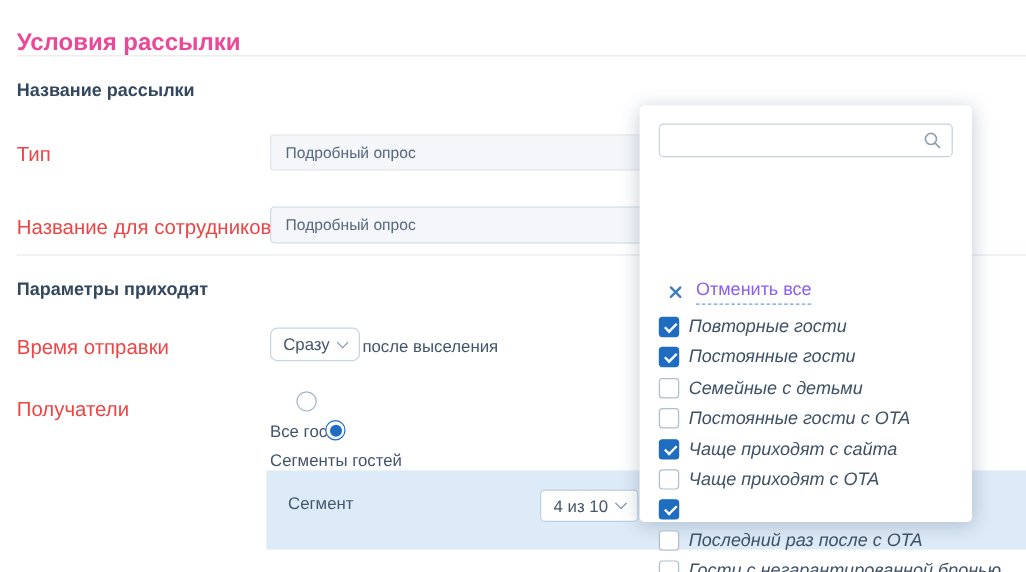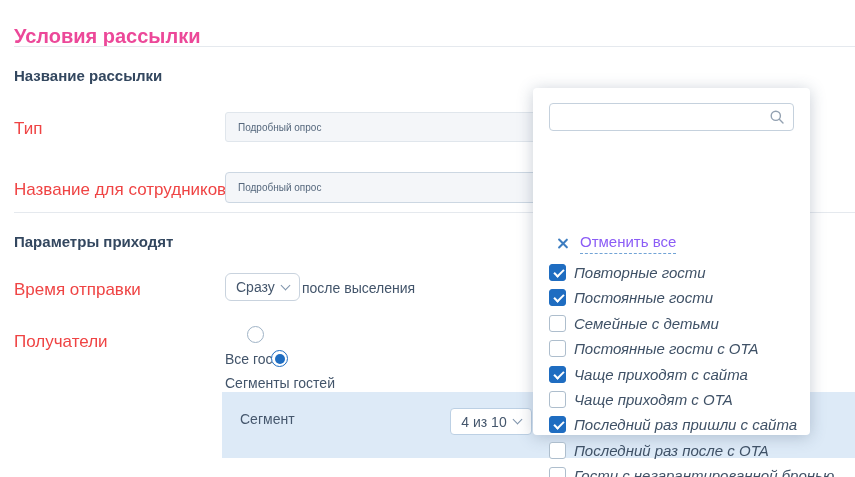--- a/index.html
+++ b/index.html
@@ -13,21 +13,21 @@
   .divider-1 { top: 46px; }
   .divider-2 { top: 212px; }
   .section-heading { position: absolute; left: 14px; font-size: 15px; font-weight: 700; color: #33475f; }
   .heading-1 { top: 67px; }
   .heading-2 { top: 233px; }
   .field-label { position: absolute; left: 14px; font-size: 17px; color: #ef4444; }
   .text-input {
     position: absolute; left: 225px; width: 560px; height: 30px;
     background: #f4f6f9; border: 1px solid #e0e6ec; border-radius: 3px;
     display: flex; align-items: center; padding: 0 12px;
-    font-size: 10px; color: #56687d;
+    font-size: 13px; color: #56687d;
   }
   .input-type { top: 112px; }
   .input-staff { top: 172px; height: 31px; border-color: #ccd7e2; border-radius: 4px; }
   .btn-like {
     background: #fff; display: inline-flex; align-items: center; justify-content: center;
     font-size: 14px; color: #44566c; cursor: pointer;
   }
   .send-time-btn {
     position: absolute; left: 225px; top: 273px; height: 28px; padding: 0 10px;
     border: 1px solid #c9d3de; border-radius: 6px; gap: 7px;
@@ -173,21 +173,20 @@
       <div class="cb-row">
         <span class="cb checked"></span>
         <span class="cb-label">Чаще приходят с сайта</span>
       </div>
       <div class="cb-row">
         <span class="cb"></span>
         <span class="cb-label">Чаще приходят с OTA</span>
       </div>
       <div class="cb-row">
         <span class="cb checked"></span>
-        <span class="cb-label">Последний раз пришли с сайта</span>
       </div>
       <div class="cb-row">
         <span class="cb"></span>
         <span class="cb-label">Последний раз после с OTA</span>
       </div>
       <div class="cb-row">
         <span class="cb"></span>
         <span class="cb-label">Гости с негарантированной бронью</span>
       </div>
 

